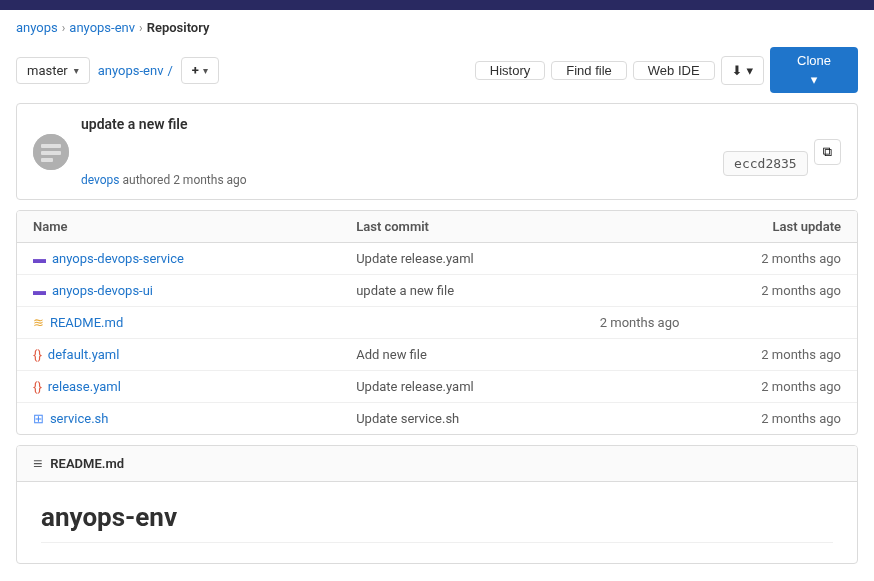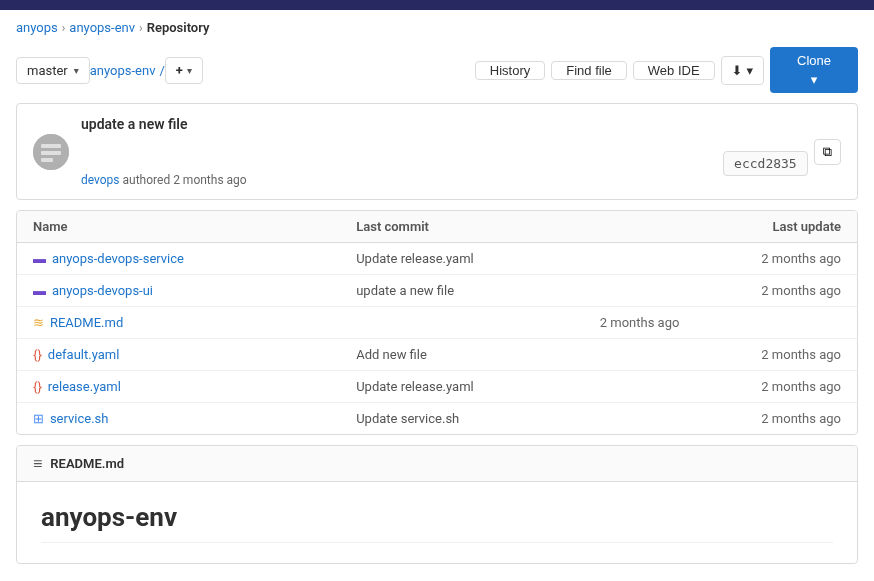--- a/index.html
+++ b/index.html
@@ -27,20 +27,21 @@
       color: #1f75cb;
       text-decoration: none;
     }
     .breadcrumb .separator { color: #888; font-size: 12px; }
     .breadcrumb .current { color: #303030; font-weight: 600; }
 
     .toolbar {
       display: flex;
       align-items: center;
       padding: 6px 16px 10px;
+      gap: 8px;
     }
 
     .branch-select {
       display: flex;
       align-items: center;
       border: 1px solid #dbdbdb;
       border-radius: 4px;
       background: #fff;
       padding: 5px 10px;
       cursor: pointer;

